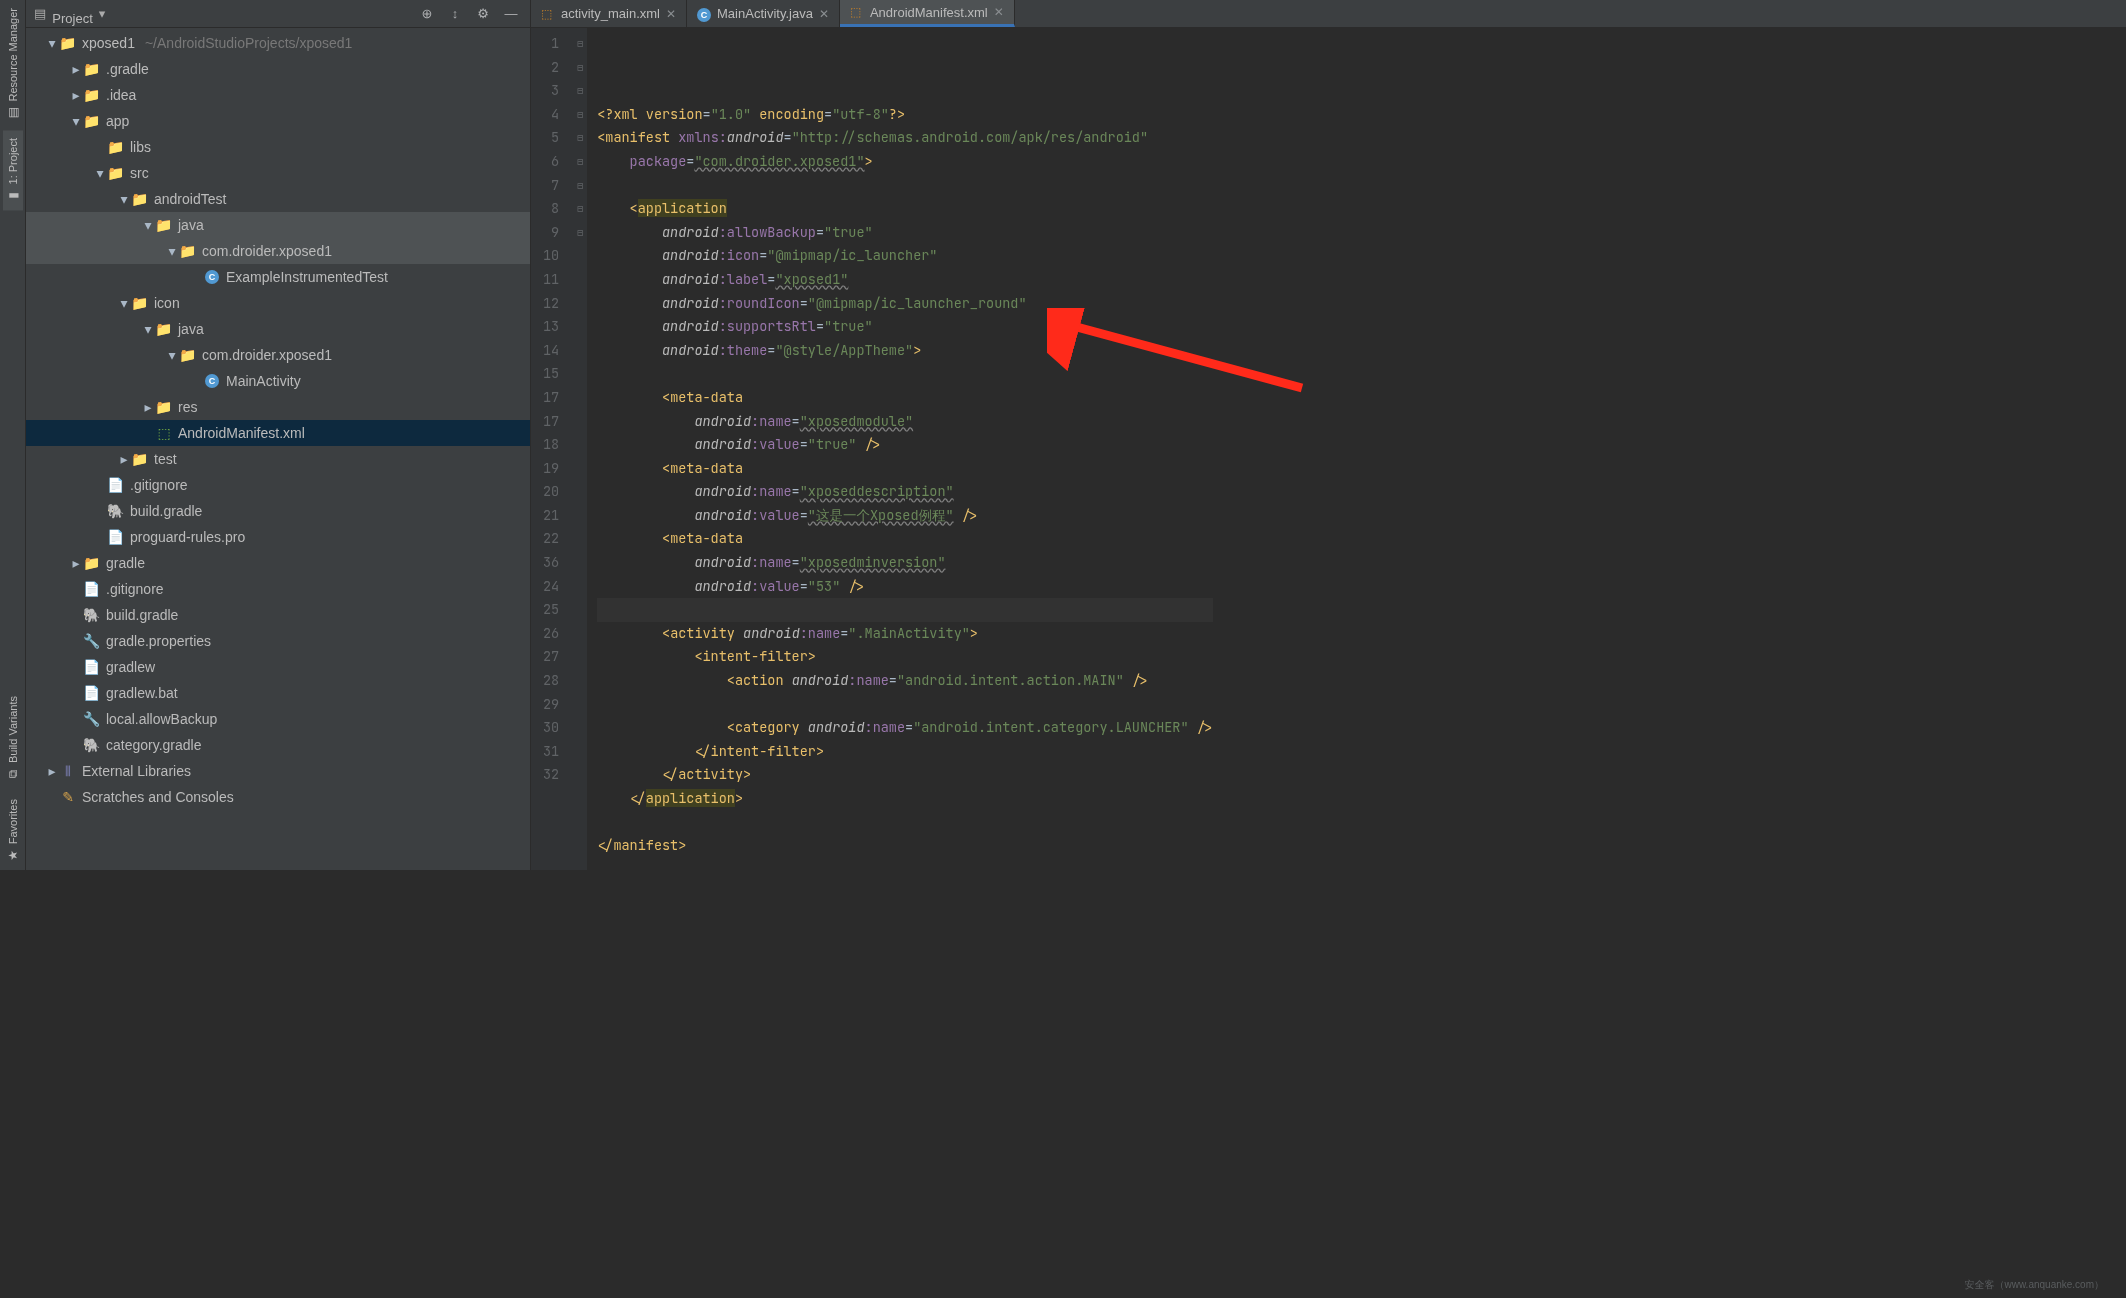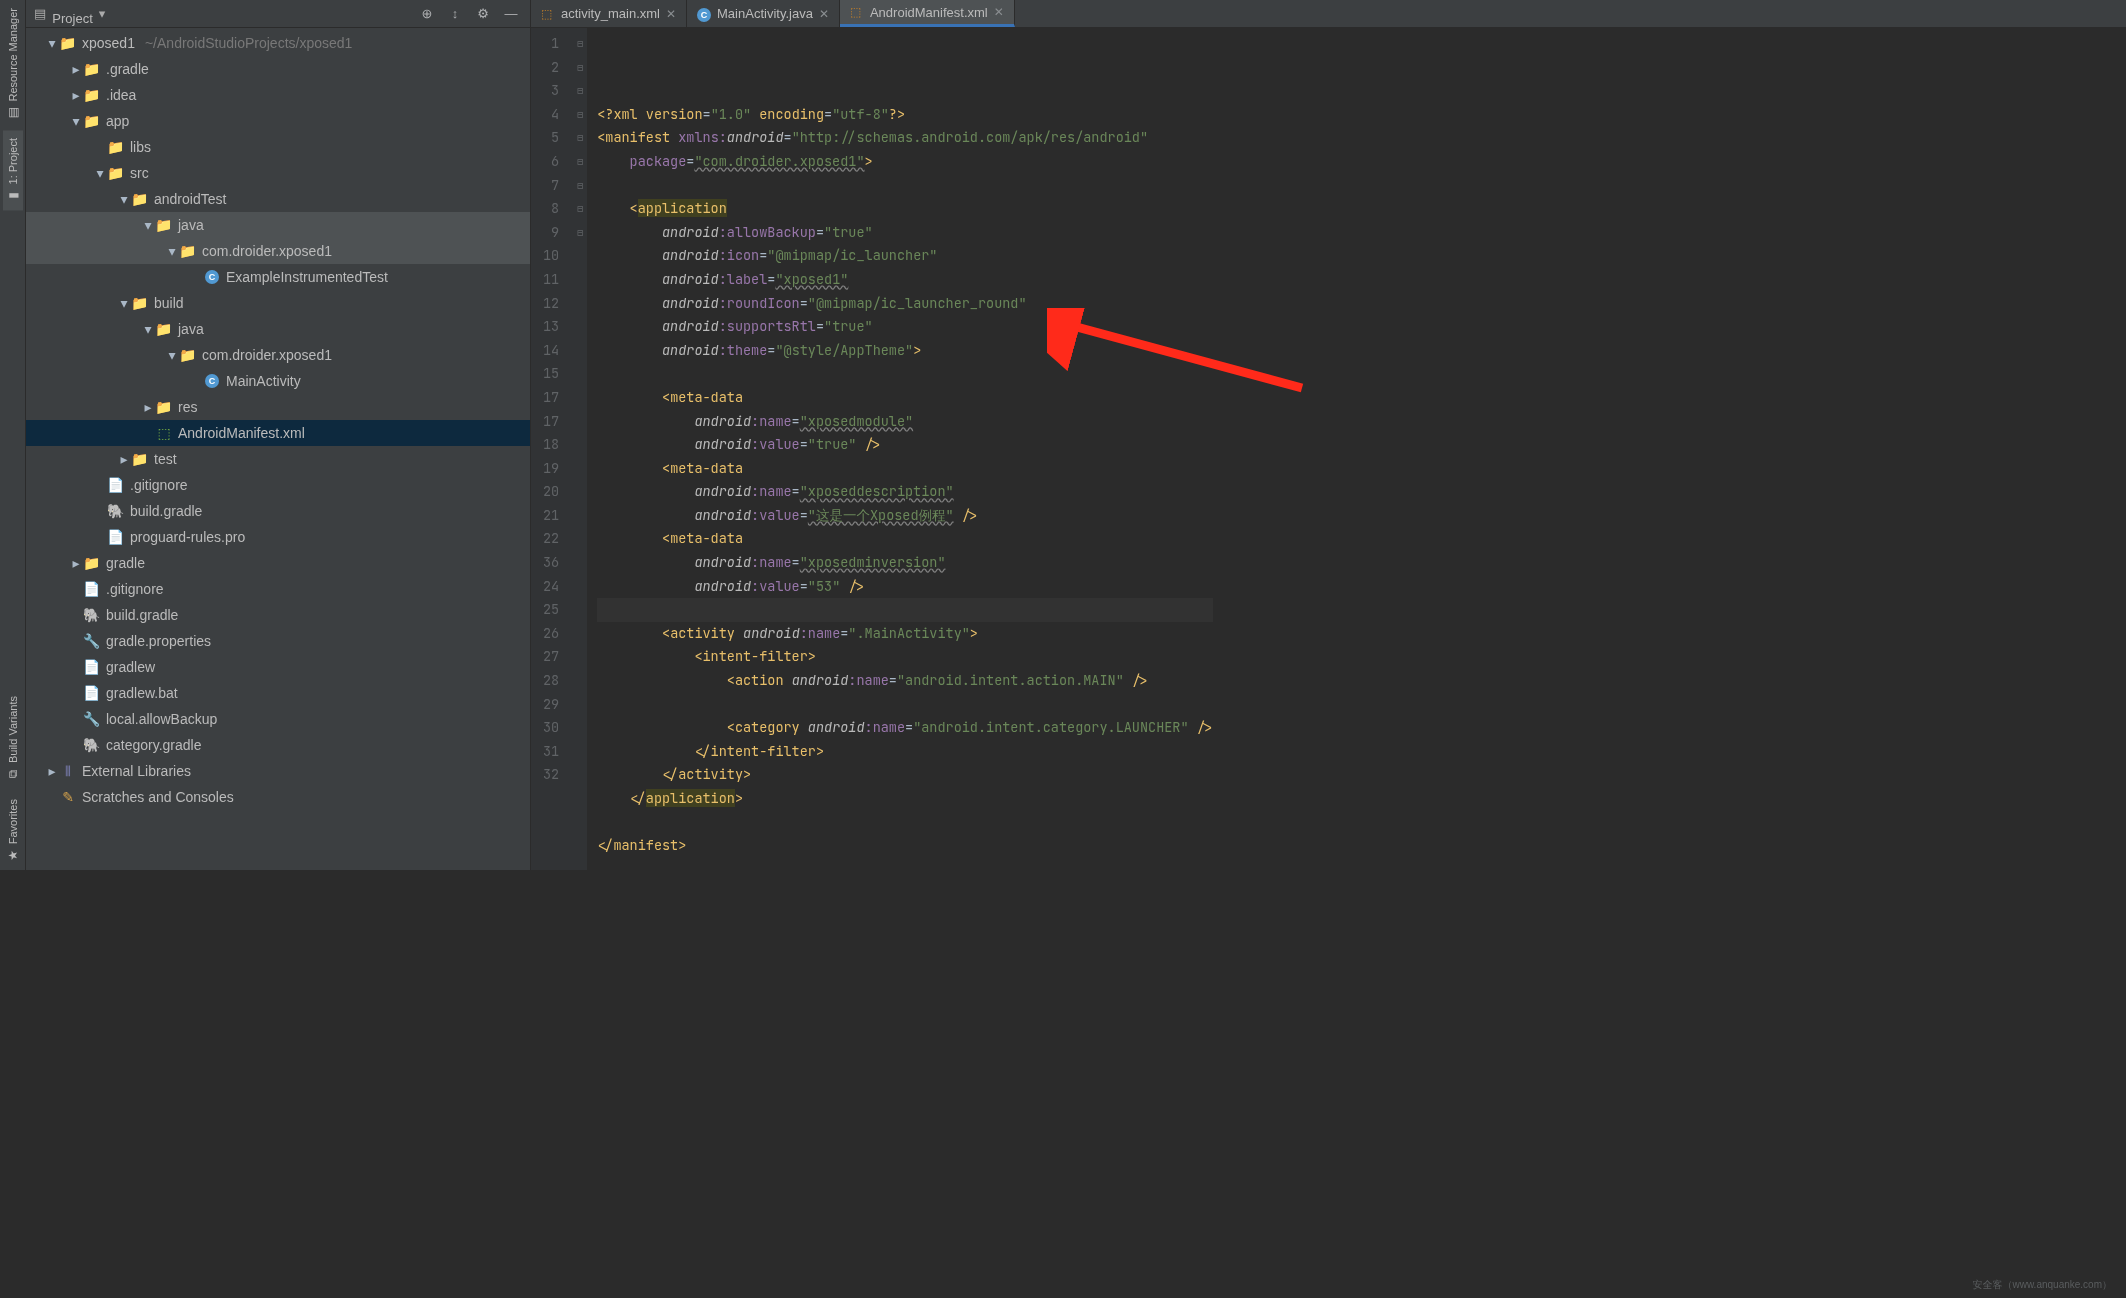--- a/index.html
+++ b/index.html
@@ -159,21 +159,21 @@
 
 
 .annotation-arrow {
   position: absolute;
   pointer-events: none;
 }
 
 .watermark {
   position: fixed;
   bottom: 6px;
-  right: 14px;
+  right: 22px;
   font-size: 10px;
   color: #5a5d5f;
 }
 </style>
 </head>
 <body>
 
 <div class="tool-strip">
   <div class="tool-strip-item">
     <span class="icon-small">▤</span>
@@ -275,21 +275,21 @@
         <span class="icon">
           <span class="ic-java-circle">C</span>
         </span>
         <span class="label">ExampleInstrumentedTest</span>
       </div>
       <div class="tree-row" style="padding-left: 90px;">
         <span class="arrow">▾</span>
         <span class="icon">
           <span class="ic-folder">📁</span>
         </span>
-        <span class="label">build</span>
+        <span class="label">icon</span>
       </div>
       <div class="tree-row" style="padding-left: 114px;">
         <span class="arrow">▾</span>
         <span class="icon">
           <span class="ic-folder-blue">📁</span>
         </span>
         <span class="label">java</span>
       </div>
       <div class="tree-row" style="padding-left: 138px;">
         <span class="arrow">▾</span>

